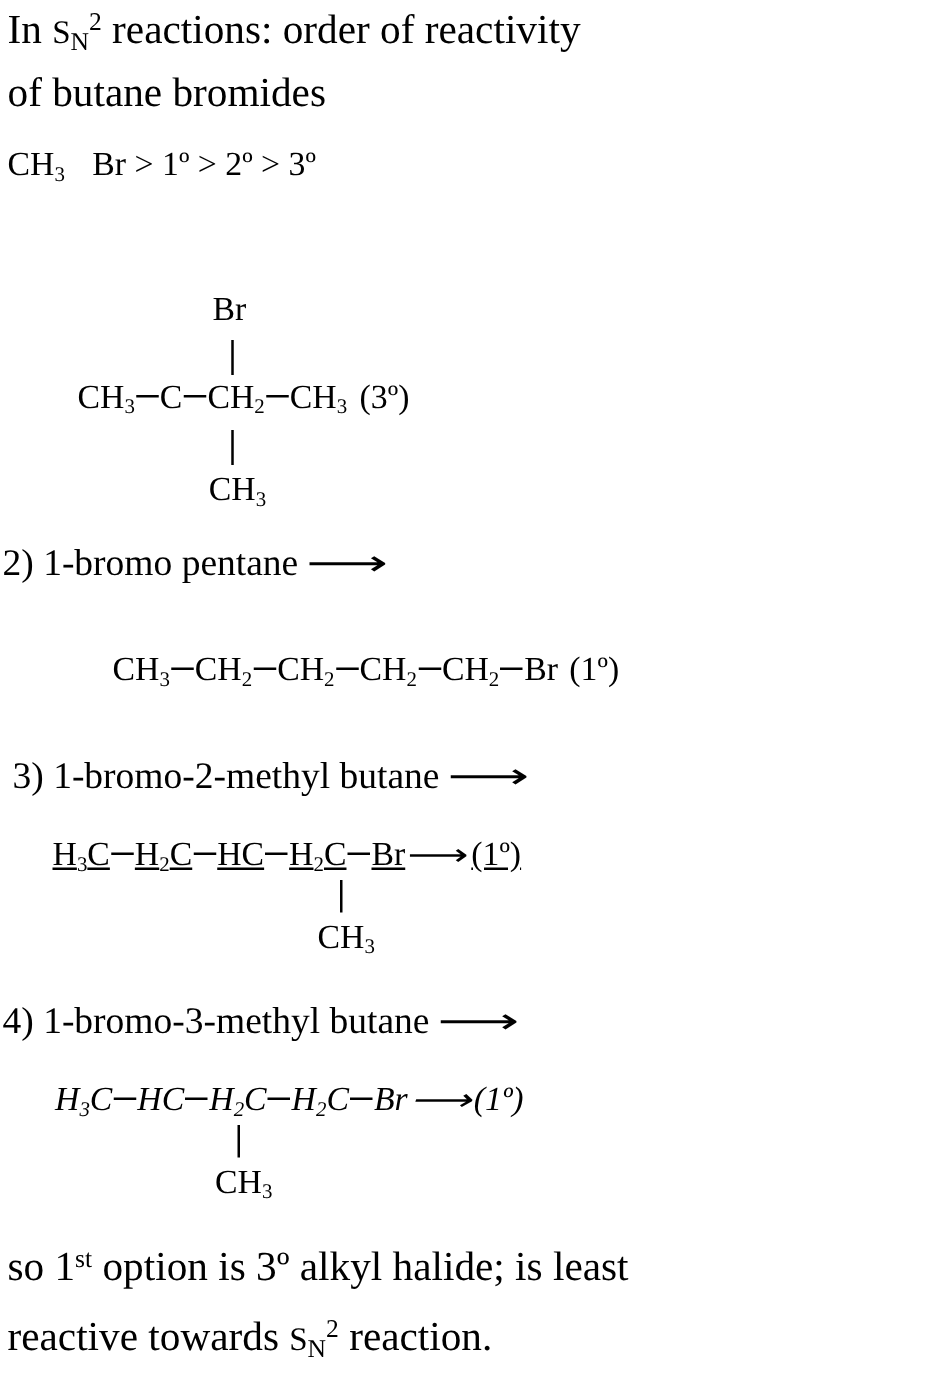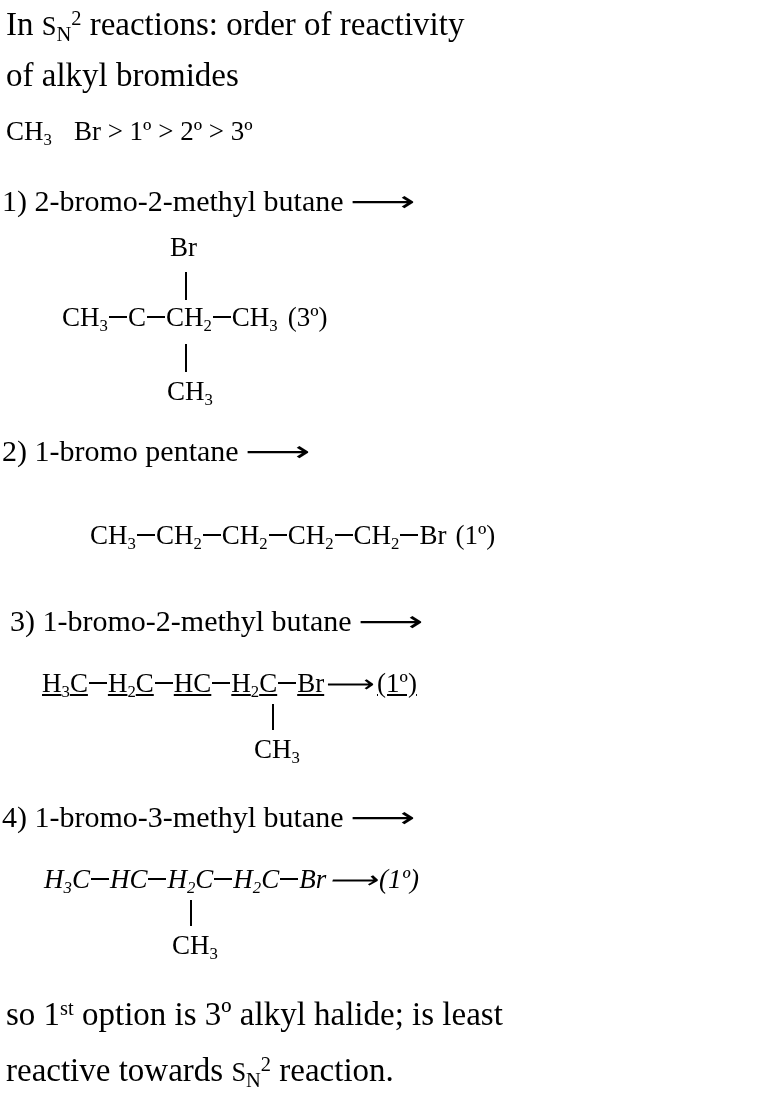--- a/index.html
+++ b/index.html
@@ -80,30 +80,26 @@
   }
 </style>
 </head>
 <body>
 
 <div class="page">
 
   <div class="line t-head" style="left:6px; top:6px;">
     <span>In </span><span class="sc">S</span><sub>N</sub><sup>2</sup><span> reactions: order of reactivity</span>
   </div>
-  <div class="line t-head" style="left:6px; top:57px;">of alkyl bromides</div>
+  <div class="line t-head" style="left:6px; top:57px;">of butane bromides</div>
 
   <div class="line t-sm" style="left:6px; top:116px;">
     <span>CH</span><sub>3</sub><span style="display:inline-block;width:22px;"></span><span>Br &gt; 1º &gt; 2º &gt; 3º</span>
   </div>
 
-  <div class="line t-body" style="left:2px; top:184px;">
-    <span>1)</span>
-    <span>2-bromo-2-methyl butane</span><span class="arrow">⟶</span>
-  </div>
 
   <div class="chain t-sm" style="left:170px; top:232px;">Br</div>
   <div class="vbond" style="left:185px; top:272px; height:28px;"></div>
   <div class="chain t-sm" style="left:62px; top:302px;">
     <span><span>CH</span><sub>3</sub></span><span class="bond"></span><span>C</span><span class="bond"></span><span><span>CH</span><sub>2</sub></span><span class="bond"></span><span><span>CH</span><sub>3</sub></span><span style="display:inline-block;width:10px;"></span><span><span>(3º)</span></span>
   </div>
   <div class="vbond" style="left:185px; top:344px; height:28px;"></div>
   <div class="chain t-sm" style="left:167px; top:376px;">
     <span>CH</span><sub>3</sub>
   </div>

